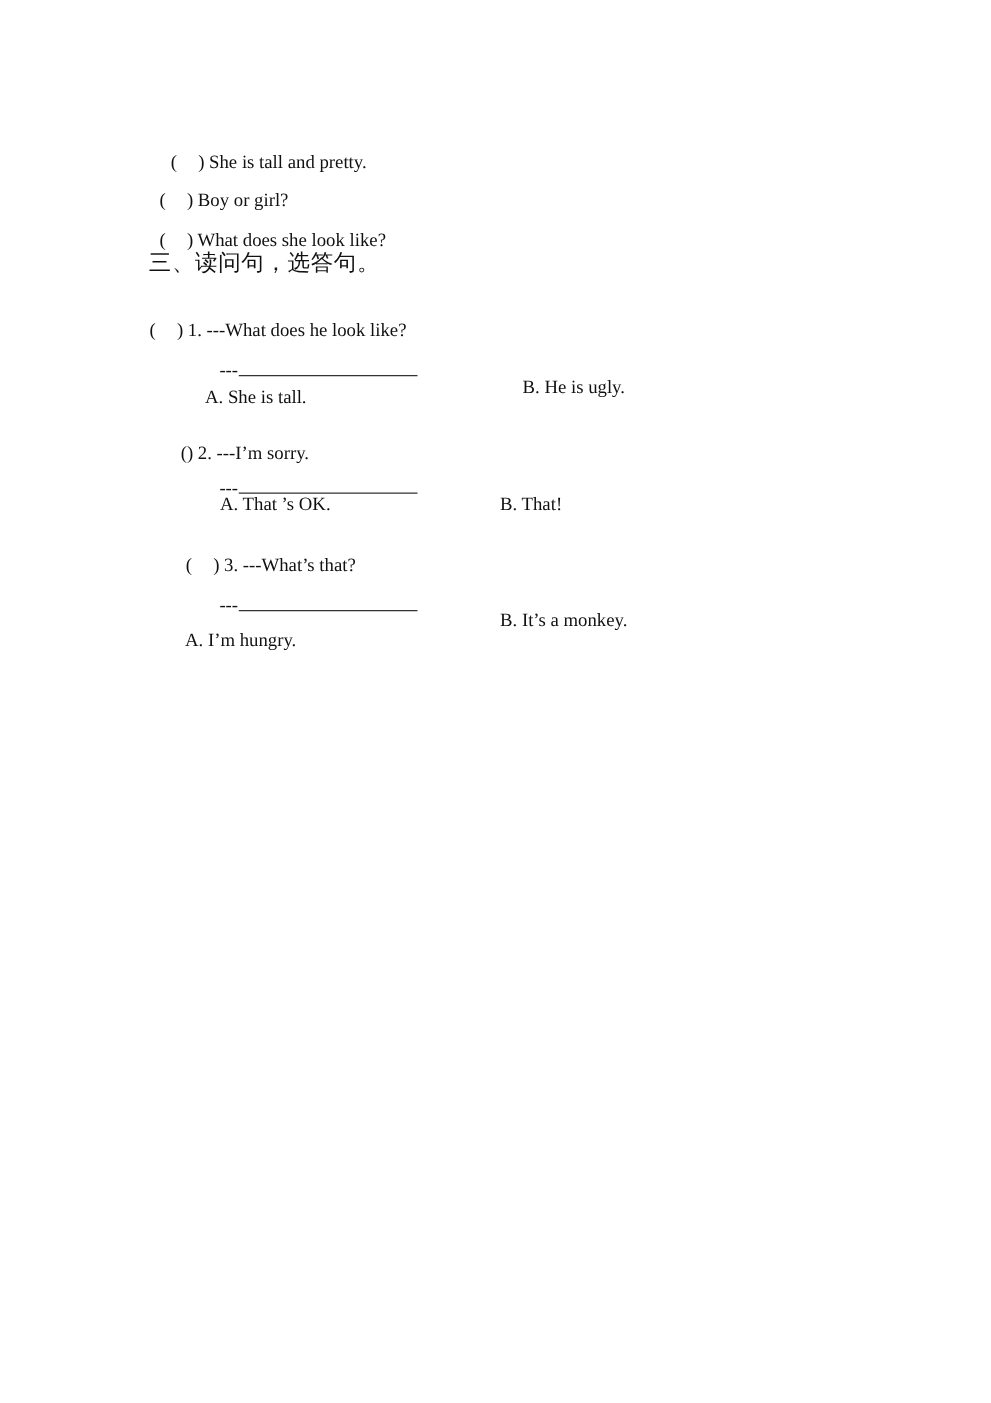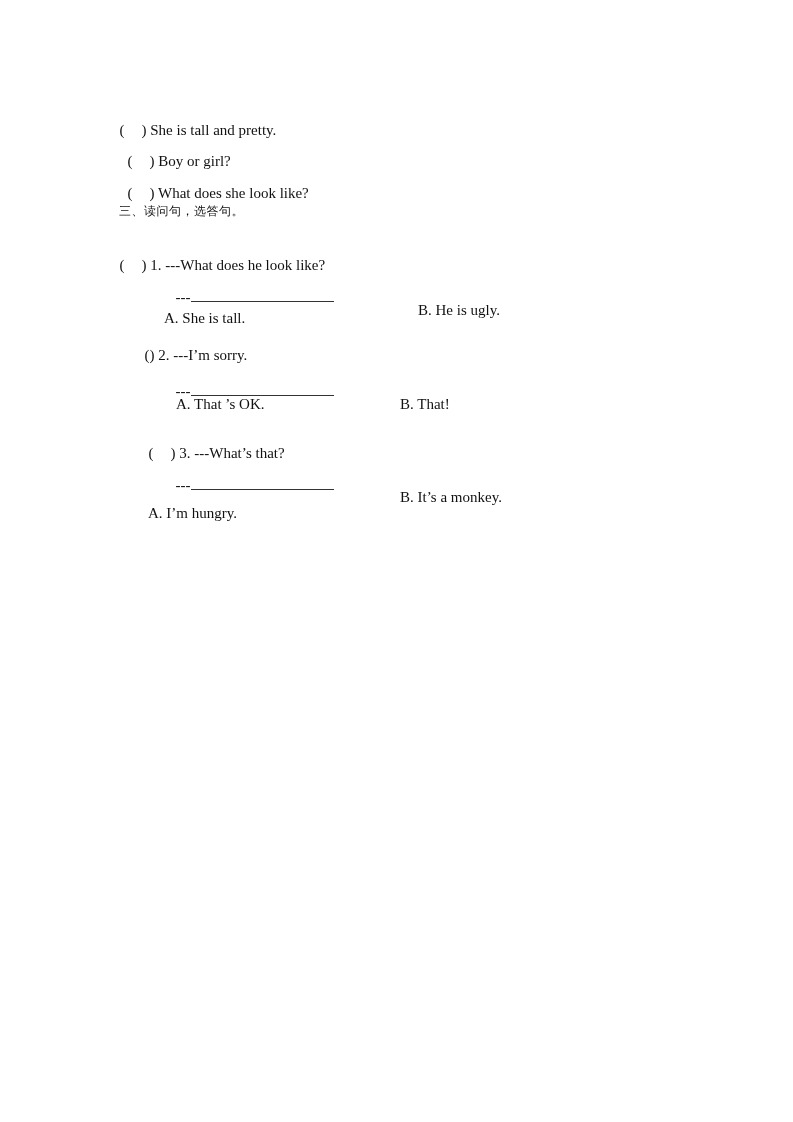--- a/index.html
+++ b/index.html
@@ -20,39 +20,39 @@
       position: absolute;
       white-space: pre;
       line-height: 18px;
     }
     .paren-open {
       display: inline-block;
       width: 22px;
     }
     .cn {
       font-family: "DejaVu Sans", "Liberation Sans", sans-serif;
-      font-size: 12px;
+      font-size: 18px;
       letter-spacing: 0.5px;
     }
     .blank {
       display: inline-block;
       width: 143px;
       border-bottom: 1px solid #333333;
       height: 12px;
       vertical-align: baseline;
       margin-left: 0px;
     }
     .dash {
       display: inline-block;
     }
   </style>
 </head>
 <body>
 
-<div class="line" style="left:112px; top:103px;">
+<div class="line" style="left:129px; top:103px;">
   <span class="paren-open">(</span><span>)</span> <span>She is tall and pretty.</span>
 </div>
 
 <div class="line" style="left:120px; top:134px;">
   <span class="paren-open">(</span><span>)</span> <span>Boy or girl?</span>
 </div>
 
 <div class="line" style="left:120px; top:166px;font-family:Liberation Serif, serif;">
   <span class="paren-open">(</span><span>)</span> <span>What does she look like?</span>
 </div>
@@ -61,21 +61,21 @@
 
 <div class="line" style="left:112px; top:238px;">
   <span class="paren-open">(</span><span>)</span> <span>1.</span> <span>---What does he look like?</span>
 </div>
 <div class="line" style="left:168px; top:270px;">
   <span class="dash">---</span><span class="blank"></span>
 </div>
 <div class="line" style="left:164px; top:301px;margin-top:8px;">A. She is tall.</div>
 <div class="line" style="left:418px; top:301px;">B. He is ugly.</div>
 
-<div class="line" style="left:120px; top:328px;text-align:right;">
+<div class="line" style="left:120px; top:336px;text-align:right;">
   <span class="paren-open">(</span><span>)</span> <span>2.</span> <span>---I’m sorry.</span>
 </div>
 <div class="line" style="left:168px; top:364px;">
   <span class="dash">---</span><span class="blank"></span>
 </div>
 <div class="line" style="left:148px; top:395px;margin-left:28px;">A. That ’s OK.</div>
 <div class="line" style="left:400px; top:395px;">B. That!</div>
 
 <div class="line" style="left:120px; top:426px;margin-left:21px;">
   <span class="paren-open">(</span><span>)</span> <span>3.</span> <span>---What’s that?</span>

